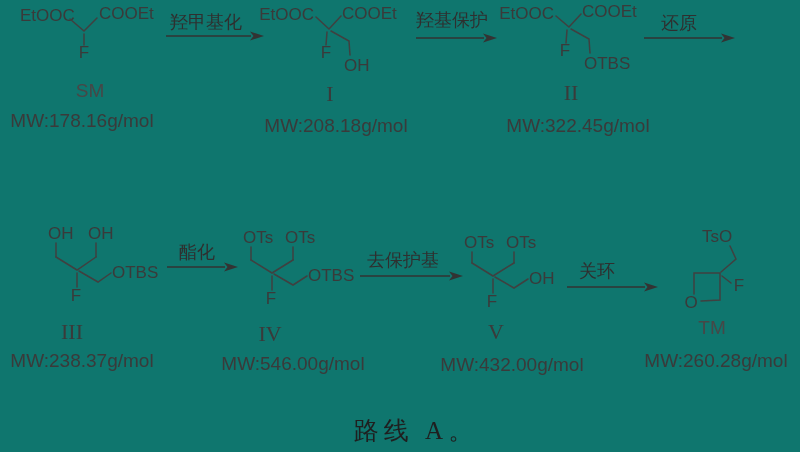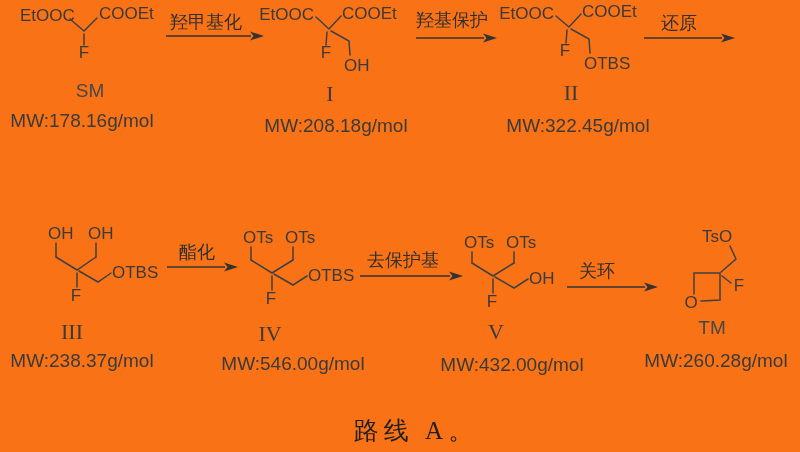--- a/index.html
+++ b/index.html
@@ -1,16 +1,16 @@
 <!DOCTYPE html>
 <html><head>
 <meta charset="utf-8">
 <style>
   html,body{margin:0;padding:0;background:#ffffff;}
-  .page{position:relative;width:800px;height:452px;background:#f97316;overflow:hidden;
+  .page{position:relative;width:800px;height:452px;background:#0f766e;overflow:hidden;
         font-family:"Liberation Sans",sans-serif;}
   svg text{fill:#3a3a3a;}
   .atom{font-family:"Liberation Sans",sans-serif;font-size:17px;}
   .mid{text-anchor:middle;}
   .end{text-anchor:end;}
   .cname-serif{font-family:"Liberation Serif","DejaVu Serif",serif;font-size:22px;text-anchor:middle;}
   .cname-sans{font-family:"Liberation Sans",sans-serif;font-size:19px;text-anchor:middle;fill:#474747;}
   .mw{font-family:"Liberation Sans",sans-serif;font-size:19px;text-anchor:middle;fill:#3a3a3a;}
   .step{font-family:"Liberation Sans",sans-serif;font-size:18px;text-anchor:middle;fill:#2f2f2f;}
   .bond{stroke:#404040;stroke-width:1.5;fill:none;stroke-linecap:round;}

